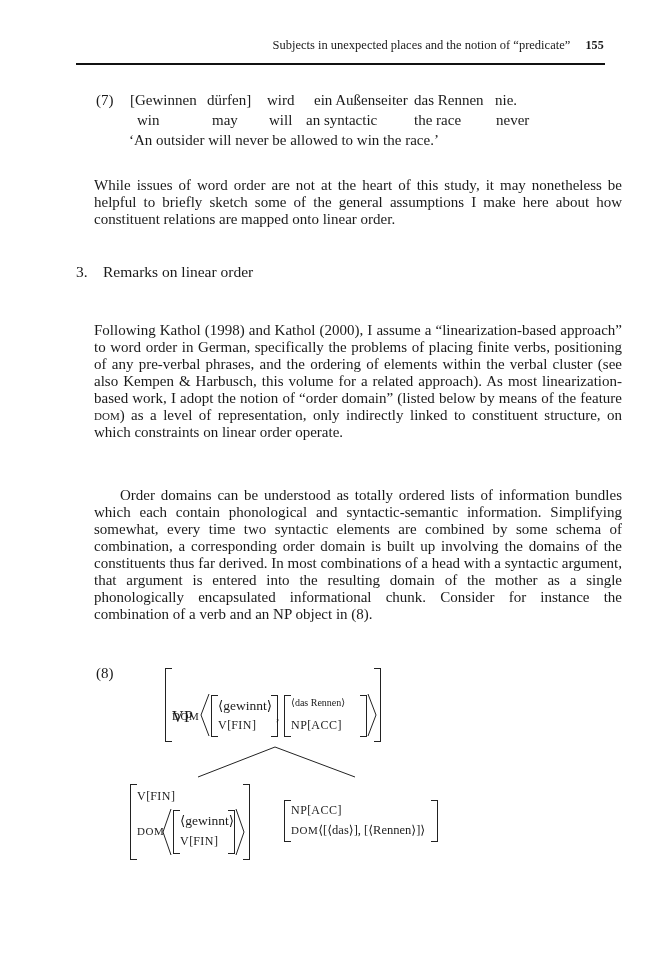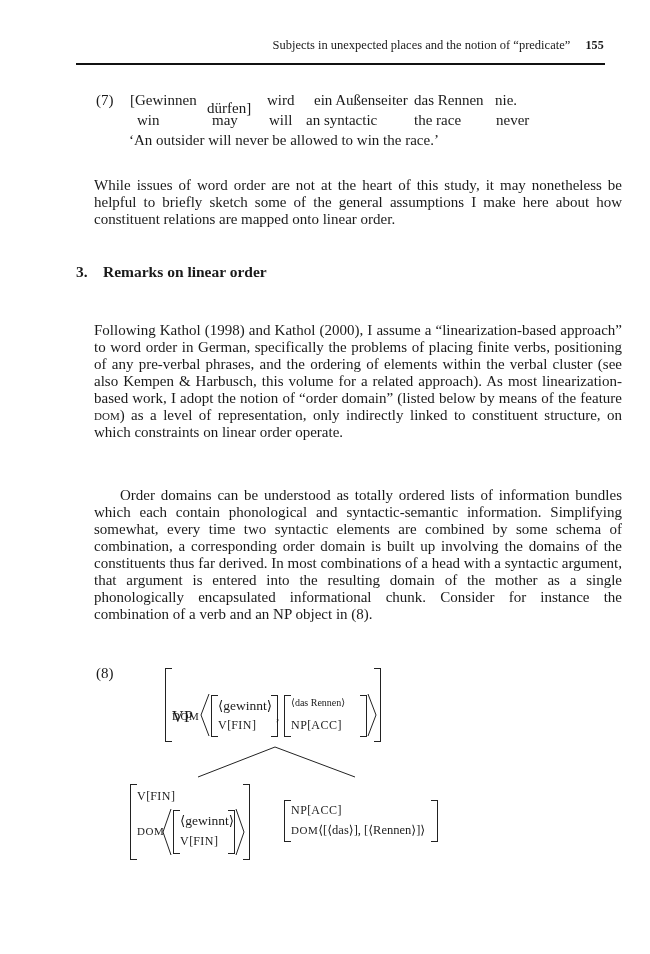--- a/index.html
+++ b/index.html
@@ -11,21 +11,21 @@
   .rule { position: absolute; left: 76px; top: 63px; width: 529px; height: 2px; background: #111; }
 
   .ex7 { position: absolute; left: 96px; top: 90px; font-size: 15px; line-height: 20px; }
   .ex7 .num { position: absolute; left: 0; top: 0; }
   .ex7 .gl { position: absolute; white-space: nowrap; text-align: center; }
   .ex7 .tr { position: absolute; left: 33px; top: 40px; white-space: nowrap; }
 
   p.body { position: absolute; left: 76px; width: 528px; margin: 18px; font-size: 15px; line-height: 17px; text-align: justify; }
   .sc { font-variant: small-caps; text-transform: lowercase; }
 
-  .sec { position: absolute; left: 76px; top: 263px; font-size: 15.5px; font-weight: bold; white-space: nowrap; }
+  .sec { position: absolute; left: 76px; top: 263px; font-size: 15.5px; font-weight: normal; white-space: nowrap; }
   .sec .sn { display: inline-block; width: 27px; }
   .br { position: absolute; border: 1px solid #222; }
   .br.l { border-right: none; width: 6px; }
   .br.r { border-left: none; width: 6px; }
   .t { position: absolute; white-space: nowrap; }
   .it { }
   .scf { font-variant: small-caps; letter-spacing: 0.5px; }
   .ang { position: absolute; }
 </style>
 </head>
@@ -34,21 +34,21 @@
 <div class="runhead">
   <span class="title">Subjects in unexpected places and the notion of “predicate”</span>
   <span class="pno">155</span>
 </div>
 <div class="rule"></div>
 
 <div class="ex7">
   <span class="num">(7)</span>
   <span class="gl" style="left:34px;top:0">[Gewinnen</span>
   <span class="gl" style="left:41px;top:20px">win</span>
-  <span class="gl" style="left:111px;top:8px">dürfen]</span>
+  <span class="gl" style="left:111px;top:0">dürfen]</span>
   <span class="gl" style="left:116px;top:20px">may</span>
   <span class="gl" style="left:171px;top:0">wird</span>
   <span class="gl" style="left:173px;top:20px">will</span>
   <span class="gl" style="left:218px;top:0">ein Außenseiter</span>
   <span class="gl" style="left:210px;top:20px">an syntactic</span>
   <span class="gl" style="left:318px;top:0">das Rennen</span>
   <span class="gl" style="left:318px;top:20px">the race</span>
   <span class="gl" style="left:399px;top:0">nie.</span>
   <span class="gl" style="left:400px;top:20px">never</span>
   <span class="tr">‘An outsider will never be allowed to win the race.’</span>

